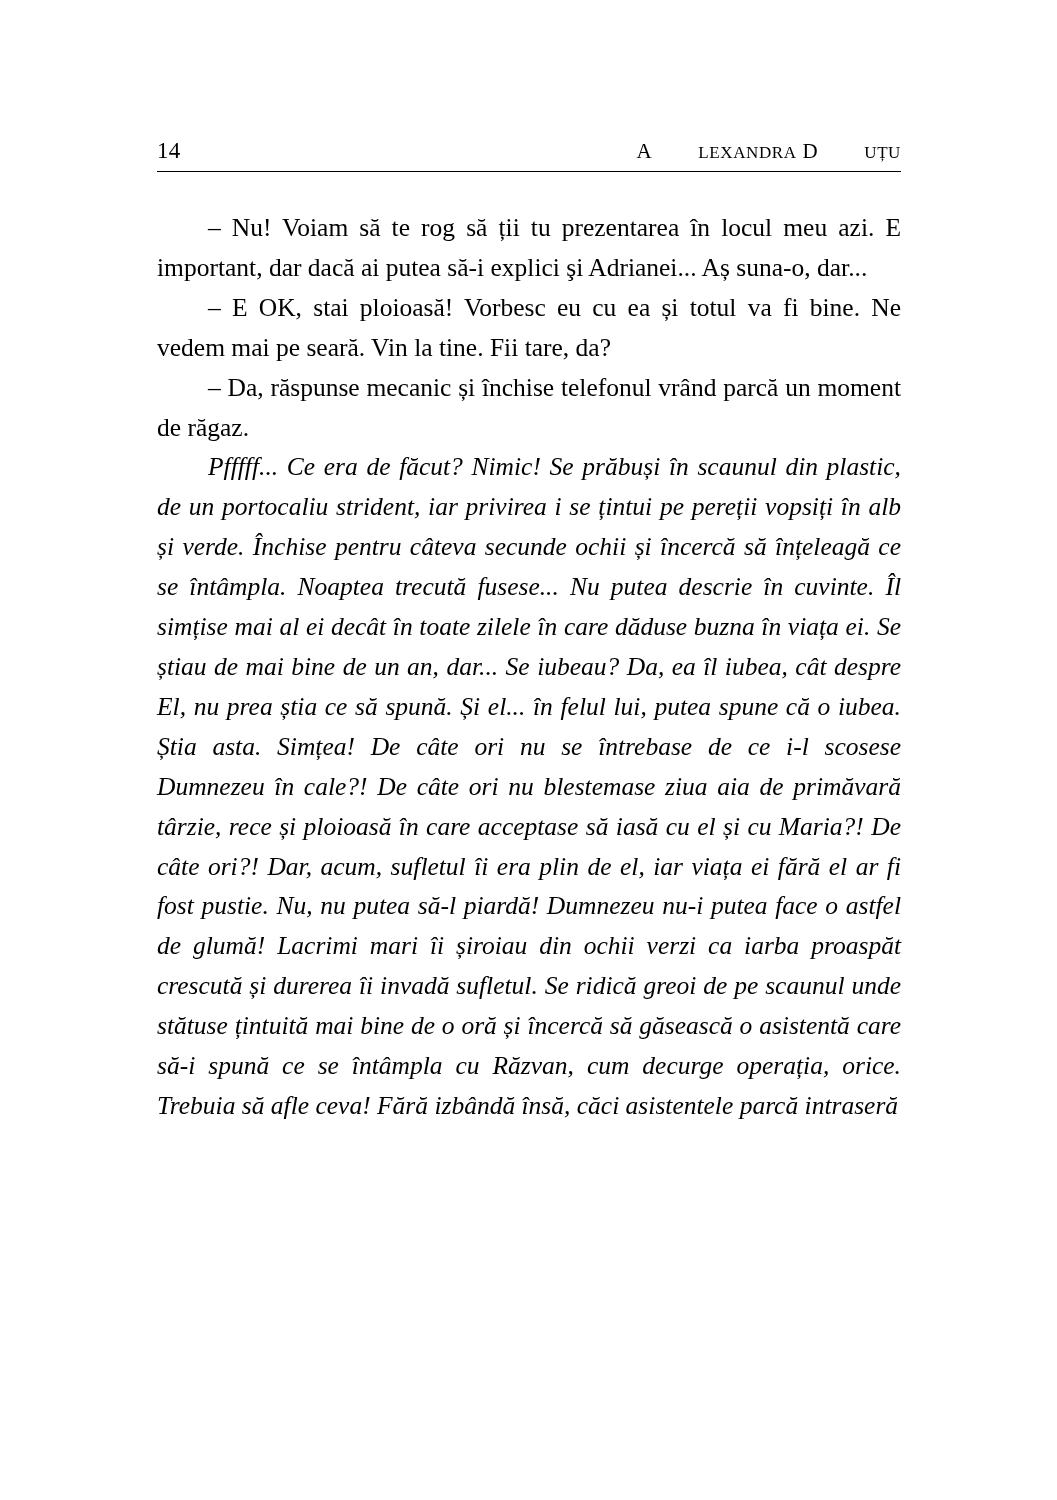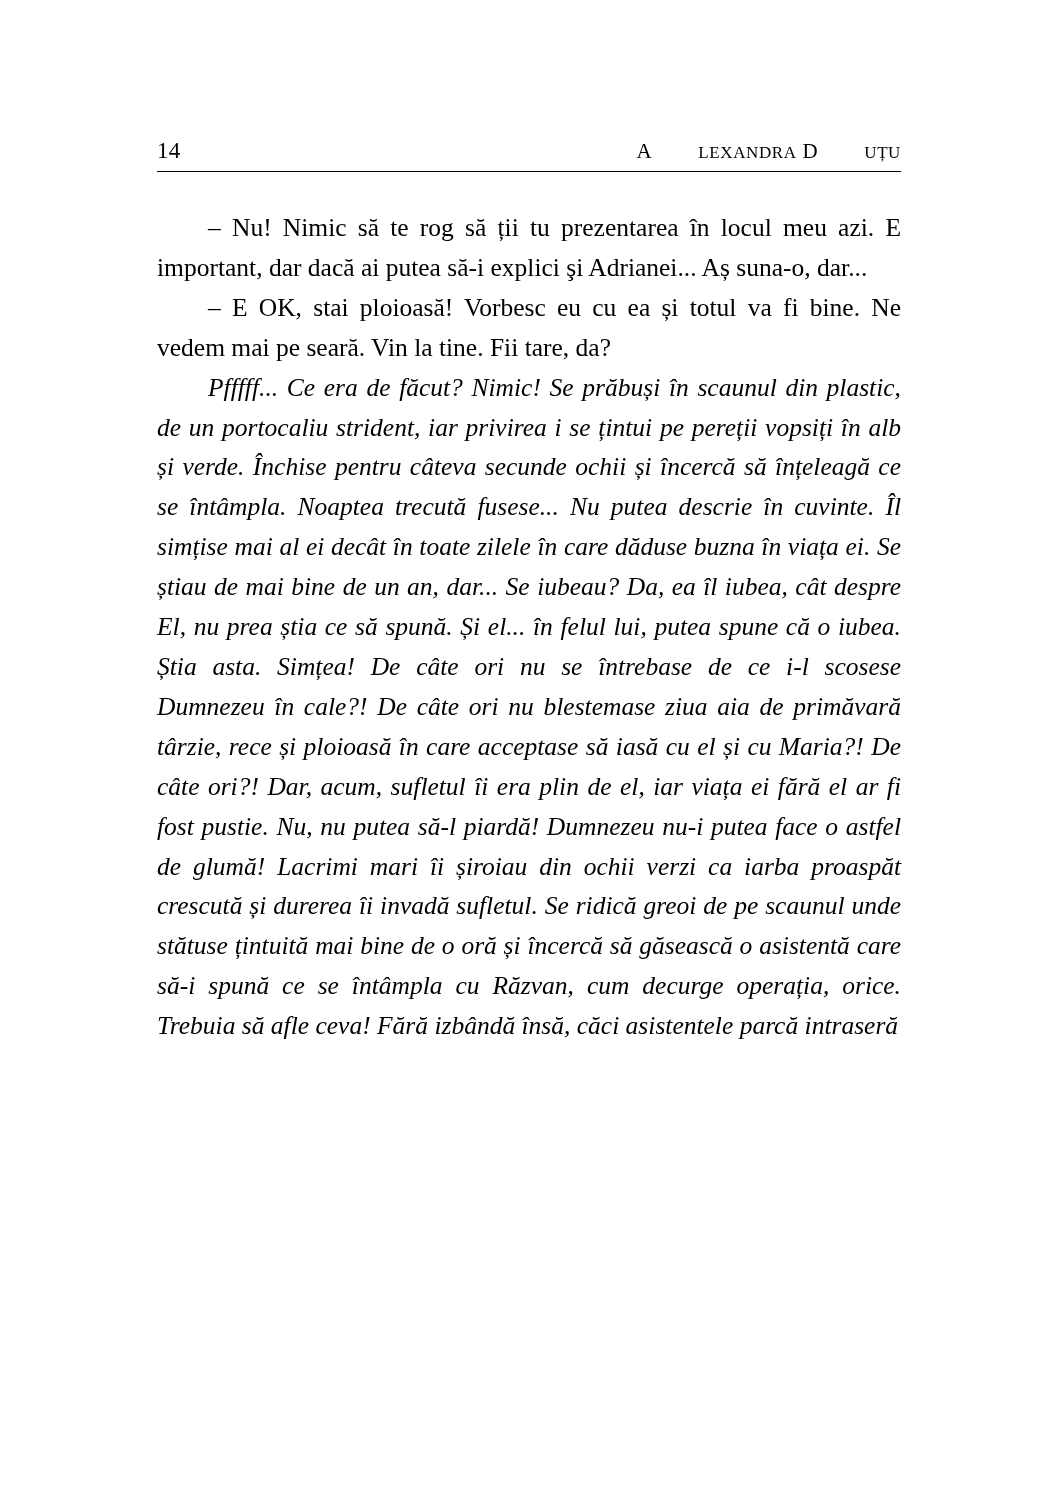--- a/index.html
+++ b/index.html
@@ -66,19 +66,20 @@
 
 <div class="page">
   <div class="content">
 
     <div class="header">
       <div class="page-number">14</div>
       <div class="running-title"><span>A</span><span class="smallcaps">LEXANDRA</span> <span>D</span><span class="smallcaps">UȚU</span></div>
     </div>
 
     <div class="body-text">
-      <p>– Nu! Nimic să te rog să ții tu prezentarea în locul meu azi. E important, dar dacă ai putea să-i explici şi Adrianei... Aș suna-o, dar...</p>
+      <p>– Nu! Voiam să te rog să ții tu prezentarea în locul meu azi. E important, dar dacă ai putea să-i explici şi Adrianei... Aș suna-o, dar...</p>
       <p>– E OK, stai ploioasă! Vorbesc eu cu ea și totul va fi bine. Ne vedem mai pe seară. Vin la tine. Fii tare, da?</p>
+      <p>– Da, răspunse mecanic și închise telefonul vrând parcă un moment de răgaz.</p>
       <p class="last">Pfffff... Ce era de făcut? Nimic! Se prăbuși în scaunul din plastic, de un portocaliu strident, iar privirea i se țintui pe pereții vopsiți în alb și verde. Închise pentru câteva secunde ochii și încercă să înțeleagă ce se întâmpla. Noaptea trecută fusese... Nu putea descrie în cuvinte. Îl simțise mai al ei decât în toate zilele în care dăduse buzna în viața ei. Se știau de mai bine de un an, dar... Se iubeau? Da, ea îl iubea, cât despre El, nu prea știa ce să spună. Și el... în felul lui, putea spune că o iubea. Știa asta. Simțea! De câte ori nu se întrebase de ce i-l scosese Dumnezeu în cale?! De câte ori nu blestemase ziua aia de primăvară târzie, rece și ploioasă în care acceptase să iasă cu el și cu Maria?! De câte ori?! Dar, acum, sufletul îi era plin de el, iar viața ei fără el ar fi fost pustie. Nu, nu putea să-l piardă! Dumnezeu nu-i putea face o astfel de glumă! Lacrimi mari îi șiroiau din ochii verzi ca iarba proaspăt crescută și durerea îi invadă sufletul. Se ridică greoi de pe scaunul unde stătuse țintuită mai bine de o oră și încercă să găsească o asistentă care să-i spună ce se întâmpla cu Răzvan, cum decurge operația, orice. Trebuia să afle ceva! Fără izbândă însă, căci asistentele parcă intraseră</p>
     </div>
 
   </div>
 </div>
 
 </body></html>

